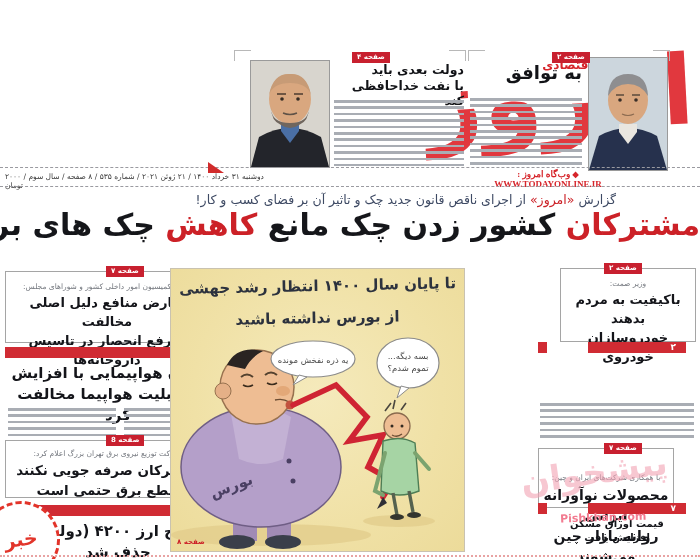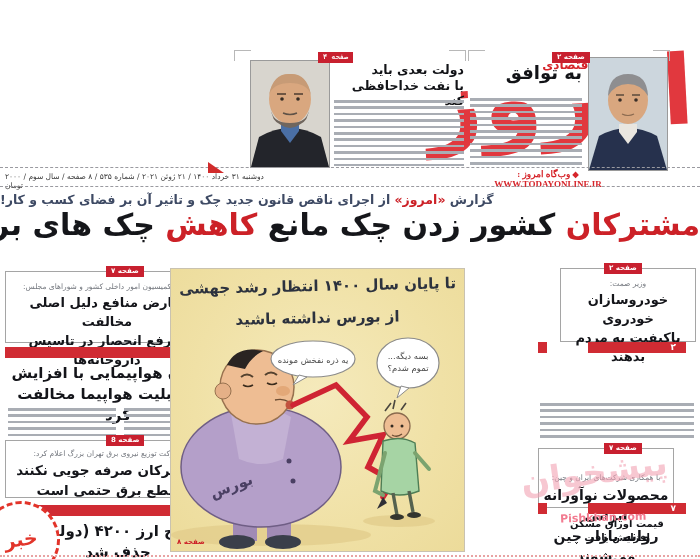--- a/index.html
+++ b/index.html
@@ -24,22 +24,22 @@
   .pblock{position:absolute;}
   .corner{position:absolute;width:16px;height:10px;border:0 solid #b8b8b8;}
   .c-tl{top:0;left:0;border-top-width:1px;border-left-width:1px;}
   .c-tr{top:0;right:0;border-top-width:1px;border-right-width:1px;}
   .photo{position:absolute;border:1px solid #9a9a9a;overflow:hidden;background:#cfd8df;}
   .badge{position:absolute;background:#c8202f;color:#fff;font-size:7px;font-weight:bold;
          padding:1px 5px 2px;line-height:8px;white-space:nowrap;}
   .phead{position:absolute;color:#121317;font-weight:bold;text-align:right;line-height:1.25;}
   .sim{background-image:repeating-linear-gradient(to bottom,#a9adb4 0 2.6px,transparent 2.6px 6.4px);}
   
-  .kicker{position:absolute;top:192px;left:0;width:616px;text-align:left;
-          color:#3e4a64;font-size:12.5px;font-weight:bold;}
+  .kicker{position:absolute;top:192px;left:0;width:616px;text-align:right;
+          color:#3e4a64;font-size:12.5px;font-weight:normal;}
   .mainhead{position:absolute;top:207px;left:0;width:700px;text-align:center;white-space:nowrap;
             font-size:30px;font-weight:bold;color:#15161a;letter-spacing:-0.5px;}
   
   .abox{position:absolute;border:1px solid #a5a5a5;text-align:center;}
   .akick{color:#73777e;font-size:7.5px;margin-top:10px;white-space:nowrap;overflow:hidden;}
   .ahead{color:#14151a;font-weight:bold;line-height:1.45;margin-top:3px;}
   .bar{position:absolute;height:11px;background:#d02b33;}
   .bar .num{position:absolute;top:0;color:#fff;font-size:9px;font-weight:bold;line-height:11px;}
   .sq{position:absolute;width:9px;height:11px;background:#d02b33;}
   .colhead{position:absolute;text-align:center;font-weight:bold;color:#14151a;line-height:1.4;}
@@ -101,21 +101,21 @@
       <path d="M30,70 L39,82 L48,70 L48,62 L30,62 Z" fill="#4a6fa5"></path>
       <ellipse cx="39" cy="38" rx="21" ry="25" fill="#d9a77f"></ellipse>
       <path d="M20,46 Q20,60 30,64 Q39,70 48,64 Q58,60 58,46 Q58,62 39,62 Q20,62 20,46 Z" fill="#70665e"></path>
       <path d="M18,34 Q22,12 39,13 Q56,12 60,34 Q56,22 39,22 Q22,22 18,34 Z" fill="#c79b76"></path>
       <circle cx="31" cy="38" r="1.8" fill="#352b24"></circle>
       <circle cx="47" cy="38" r="1.8" fill="#352b24"></circle>
       <path d="M26,33 h9 M43,33 h9" stroke="#4c3d30" stroke-width="1.6"></path>
       <path d="M32,52 Q39,55 46,52" stroke="#5f5247" stroke-width="1.4" fill="none"></path>
     </svg>
   </div>
-  <div class="badge" style="left:318px;top:52px;font-family:Liberation Mono, monospace;">صفحه ۴</div>
+  <div class="badge" style="left:352px;top:52px;">صفحه ۴</div>
   <div class="phead" style="left:334px;top:62px;width:130px;font-size:12.5px;">
     <div>دولت بعدی باید</div>
     <div>با نفت خداحافظی کند</div>
   </div>
   <div class="sim abs" style="left:334px;top:100px;width:130px;height:66px;"></div>
 
   <div class="rule" style="top:167px;"></div>
   <div class="webline">
     <span style="font-size:8px;">◆</span>
     <span>وب‌گاه امروز :</span>
@@ -222,22 +222,22 @@
       <path d="M230,117 l-4,12 l12,-10 Z" fill="#ffffff" stroke="#8b8b8b" stroke-width="1"></path>
       <text x="237" y="90" font-size="8.5" fill="#4a4a4a" text-anchor="middle" direction="rtl">بسه دیگه...</text>
       <text x="237" y="102" font-size="8.5" fill="#4a4a4a" text-anchor="middle" direction="rtl">تموم شدم؟</text>
     </svg>
     <div class="ccaption">صفحه ۸</div>
   </div>
 
   <div class="abox" style="left:560px;top:268px;width:134px;height:72px;">
     <div class="akick">وزیر صمت:</div>
     <div class="ahead" style="font-size:13px;">
+      <div>باکیفیت به مردم بدهند</div>
       <div>خودروسازان خودروی</div>
-      <div>باکیفیت به مردم بدهند</div>
     </div>
   </div>
   <div class="badge" style="left:604px;top:263px;">صفحه ۲</div>
   <div class="bar" style="left:588px;top:342px;width:98px;">
     <span class="num" style="right:10px;">۲</span>
   </div>
   <div class="sq" style="left:538px;top:342px;"></div>
   <div class="sim abs" style="left:540px;top:403px;width:154px;height:38px;"></div>
   <div class="abox" style="left:538px;top:448px;width:134px;height:58px;">
     <div class="akick" style="margin-top:24px;">با همکاری شرکت‌های ایران و چین:</div>

